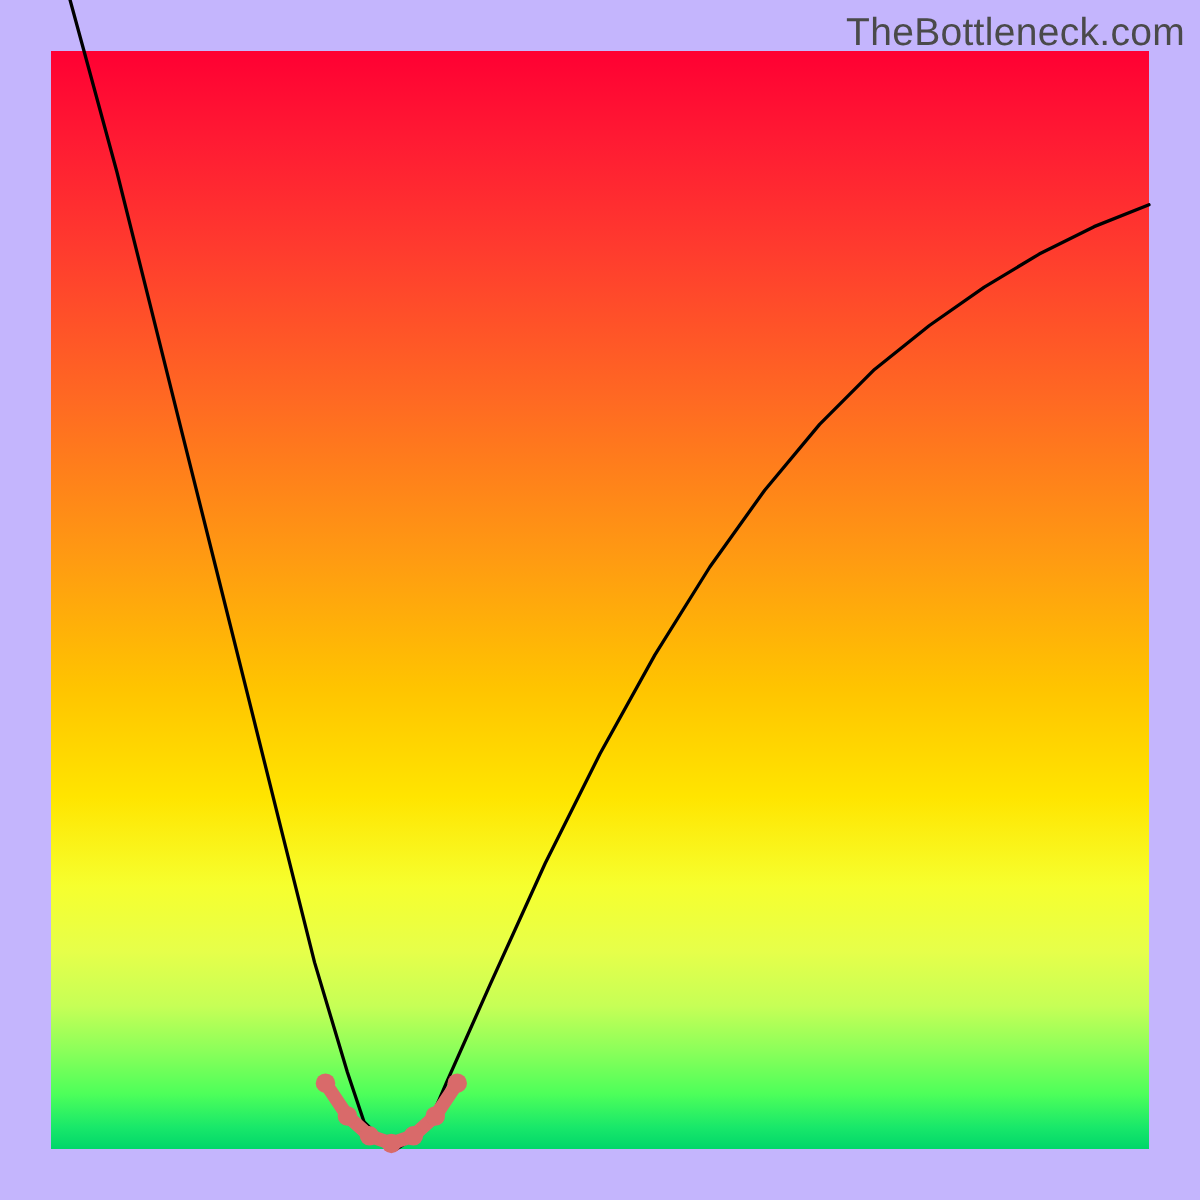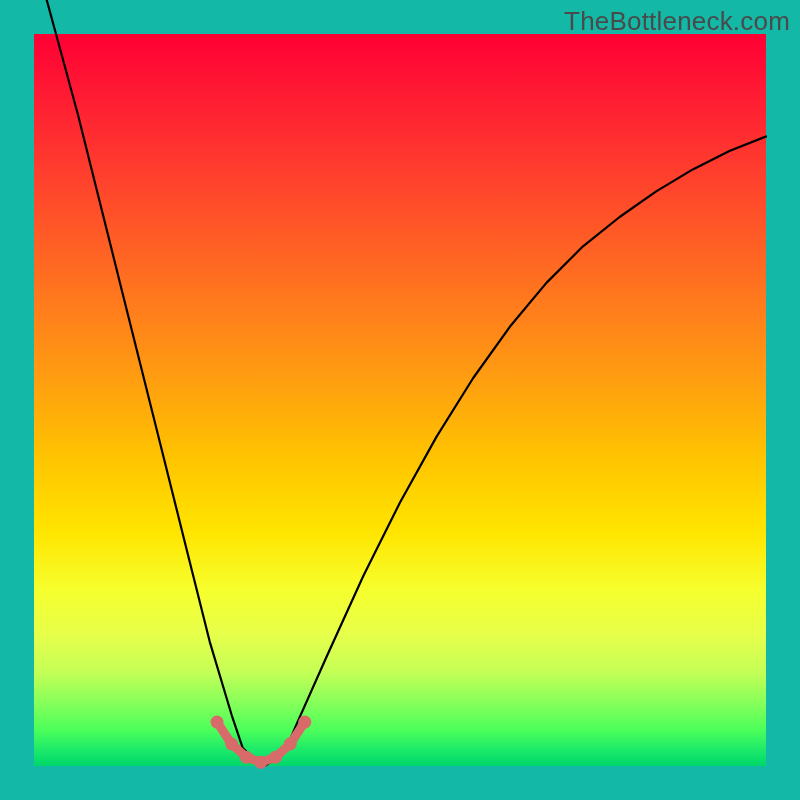--- a/index.html
+++ b/index.html
@@ -10,21 +10,21 @@
     background: #000;
     overflow: hidden;
     font-family: Arial, Helvetica, sans-serif;
   }
   .frame {
     position: absolute;
     left: 0;
     top: 0;
     width: 800px;
     height: 800px;
-    background: #14b8a6;
+    background: #c4b5fd;
   }
   .plot-area {
     position: absolute;
     left: 34px;
     top: 34px;
     width: 732px;
     height: 732px;
     
     background: linear-gradient(
       to bottom,

